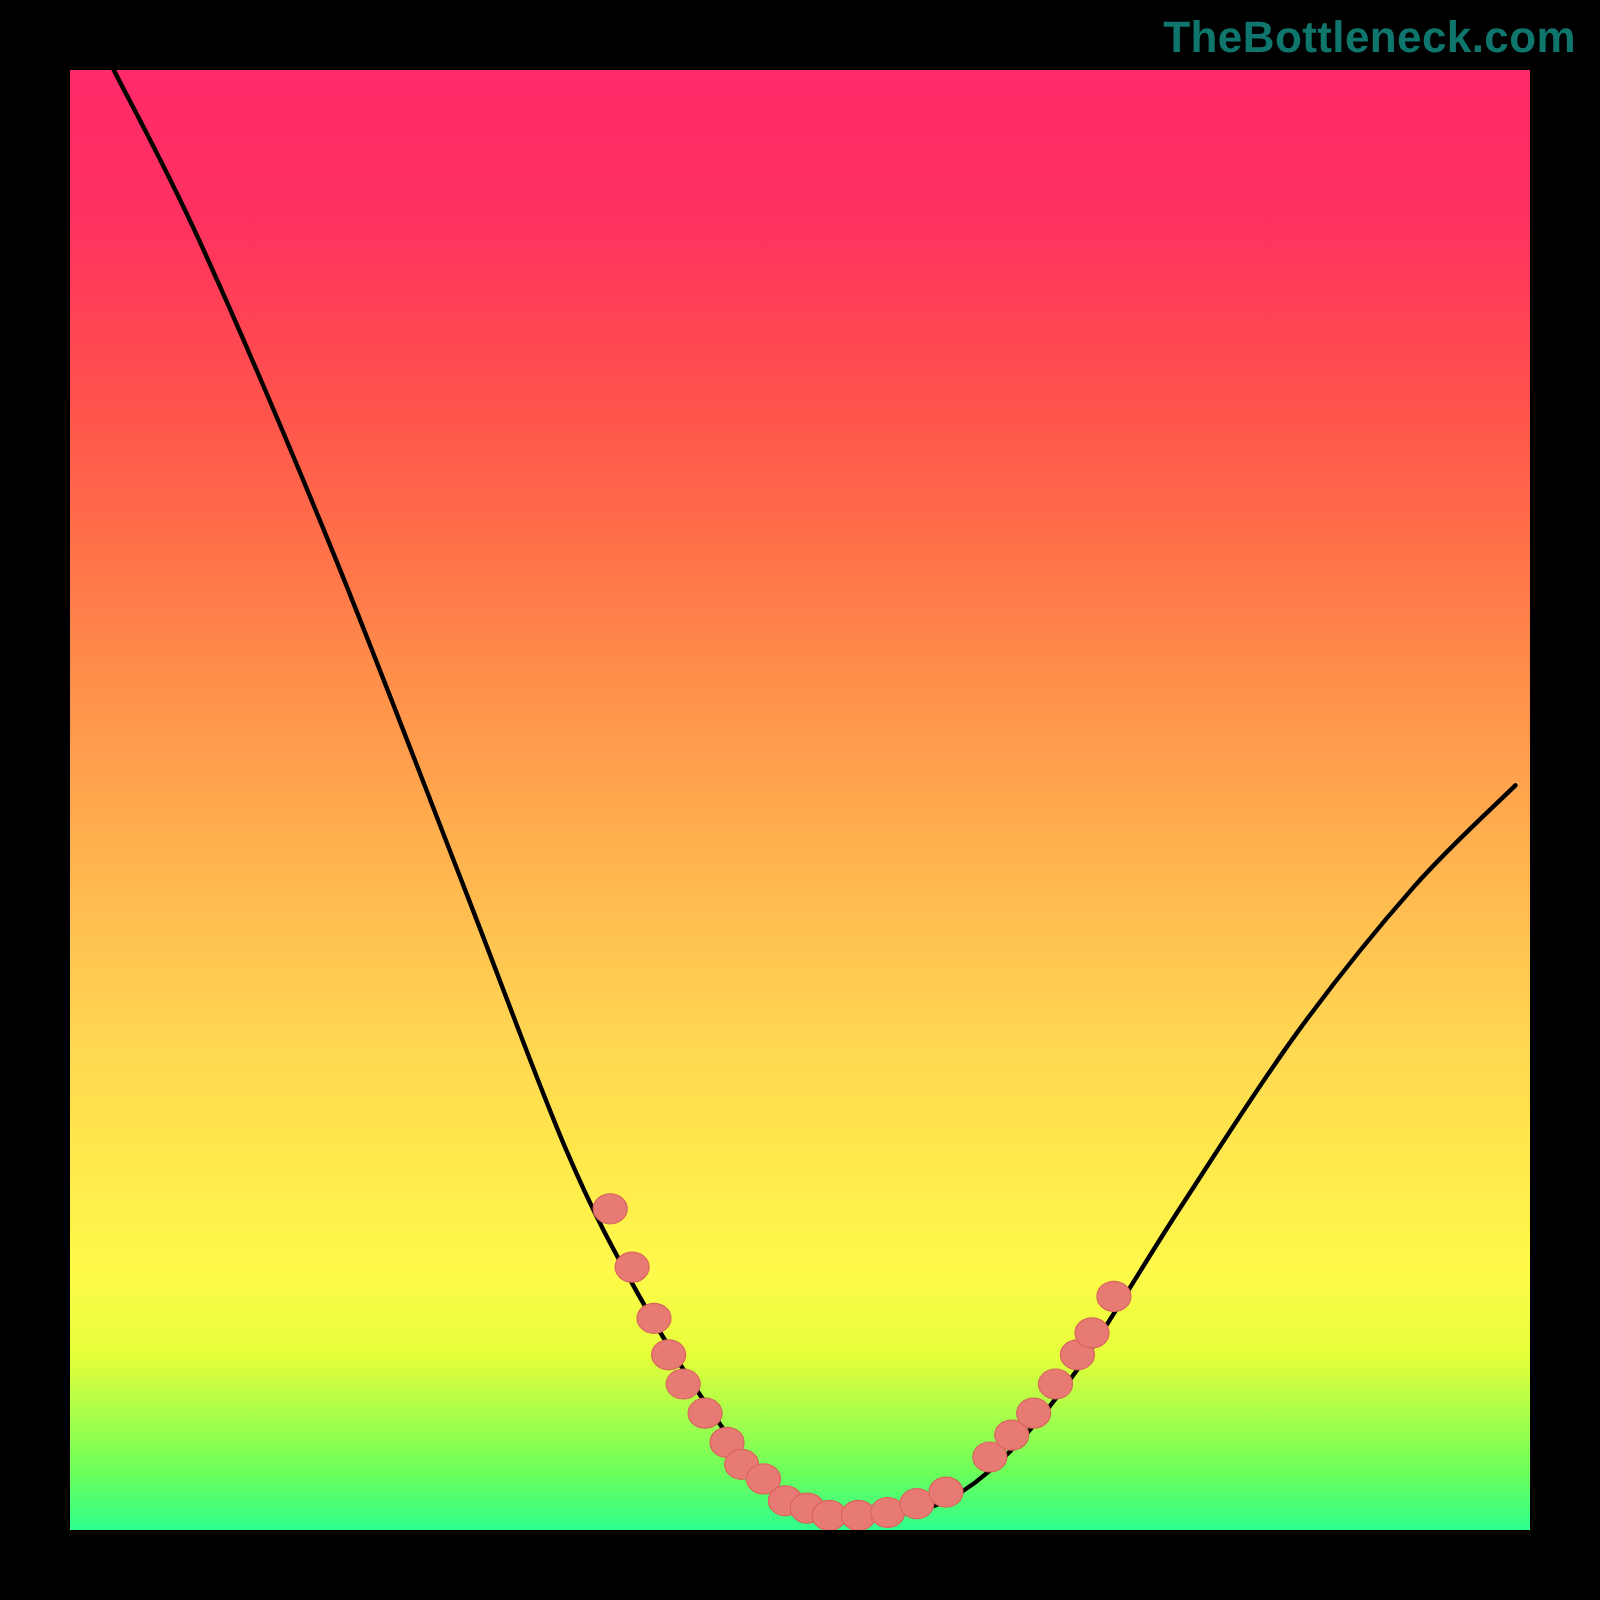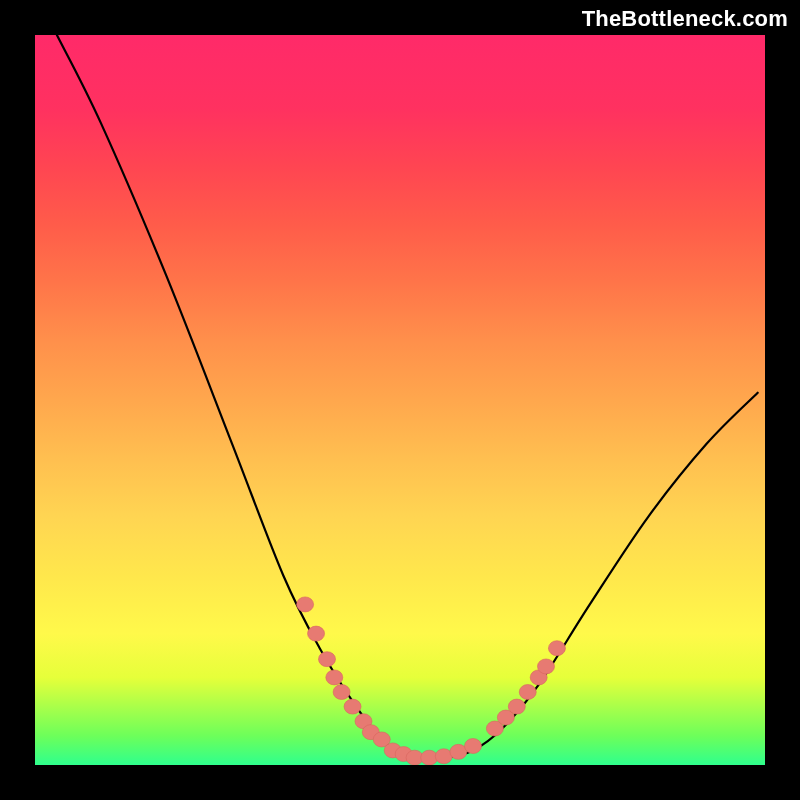--- a/index.html
+++ b/index.html
@@ -41,21 +41,21 @@
       #ff5c4a 74%,
       #ff4552 82%,
       #ff3160 90%,
       #ff2a69 100%
     );
   }
   .attribution {
     position: absolute;
     top: 6px;
     right: 12px;
-    color: #ffffff;
+    color: #0f766e;
     font-size: 22px;
     font-weight: 600;
     letter-spacing: 0.2px;
     user-select: none;
   }
   svg.curve-layer {
     position: absolute;
     left: 35px;
     top: 35px;
     width: 730px;

